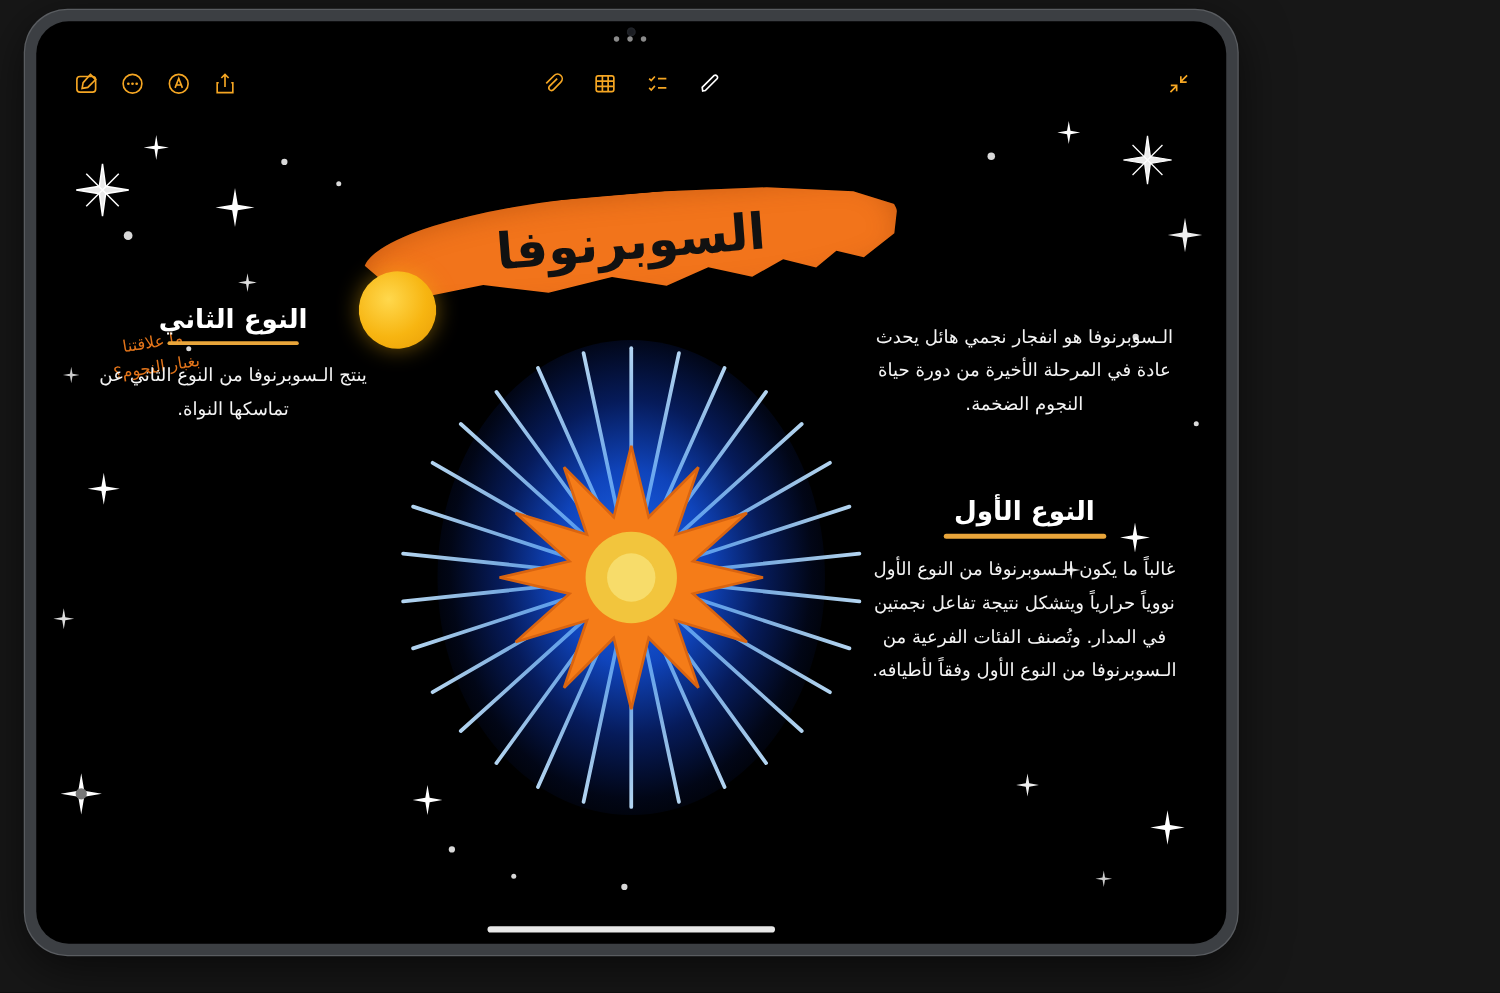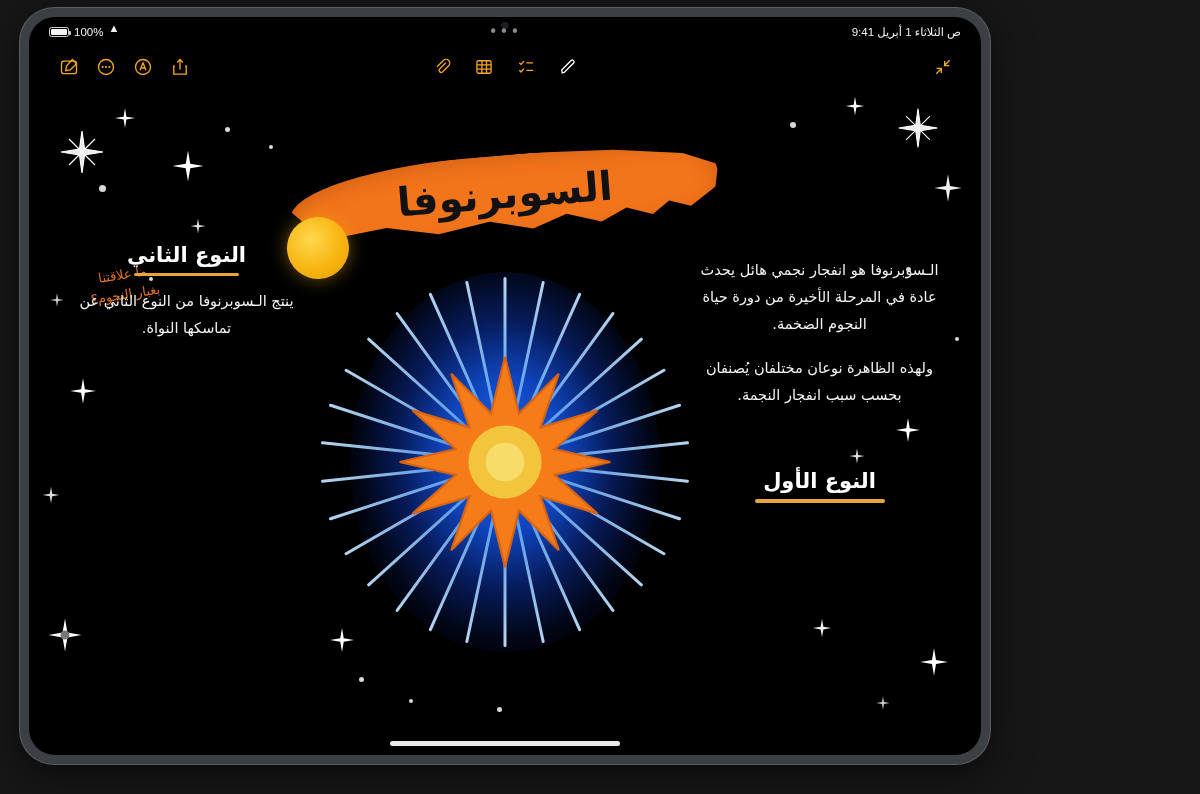--- a/index.html
+++ b/index.html
@@ -199,32 +199,20 @@
   .tiny-dot { position: absolute; border-radius: 50%; background: #fff; opacity: .85; }
 </style>
 </head>
 <body>
 
 <div id="device">
   <div id="screen">
 
     <div id="camera"></div>
 
-    <div id="statusbar">
-      <div class="left">
-        <span class="batt-icon">
-            <i></i>
-          </span>
-        <span>100%</span>
-        <span class="wifi"></span>
-      </div>
-      <div class="right">
-        <span>9:41 ص  الثلاثاء 1 أبريل</span>
-      </div>
-    </div>
     <div class="dots-handle">•••</div>
 
     <div id="toolbar">
 
       <div class="group left-group">
         <span class="tb-ico">
           <svg viewBox="0 0 24 24">
               <rect class="orange" x="3" y="5" width="18" height="15" rx="3"></rect>
               <path class="orange" d="M16 3 L21 8 L13.5 15.5 L8 16.5 L9 11z" fill="#000"></path>
             </svg>
@@ -442,24 +430,24 @@
           <svg viewBox="0 0 200 200">
             <path d="M100 2 L113 55 L150 18 L133 68 L186 52 L146 88 L198 100 L146 112 L186 148 L133 132 L150 182 L113 145 L100 198 L87 145 L50 182 L67 132 L14 148 L54 112 L2 100 L54 88 L14 52 L67 68 L50 18 L87 55 Z" fill="#f57c18" stroke="#d96410" stroke-width="2"></path>
             <circle cx="100" cy="100" r="34" fill="#f2c53d"></circle>
             <circle cx="100" cy="100" r="18" fill="#f7dc6a"></circle>
           </svg>
         </div>
       </div>
 
       <div class="col" id="col-right">
         <div class="para hw">الـسوبرنوفا هو انفجار نجمي هائل يحدث عادة في المرحلة الأخيرة من دورة حياة النجوم الضخمة.</div>
-        <div class="para hw">ولهذه الظاهرة نوعان مختلفان يُصنفان بحسب سبب انفجار النجمة.</div>
         <div style="height:42px"></div>
         <div class="heading hw">النوع الأول</div>
         <div class="underline"></div>
+        <div class="para hw">غالباً ما يكون الـسوبرنوفا من النوع الأول نووياً حرارياً ويتشكل نتيجة تفاعل نجمتين في المدار. وتُصنف الفئات الفرعية من الـسوبرنوفا من النوع الأول وفقاً لأطيافه.</div>
       </div>
 
       <div class="col" id="col-left">
         <div class="heading hw">النوع الثاني</div>
         <div class="underline small"></div>
         <div class="para hw">ينتج الـسوبرنوفا من النوع الثاني عن تماسكها النواة.</div>
         <div style="height:14px"></div>
       </div>
 
     </div>

